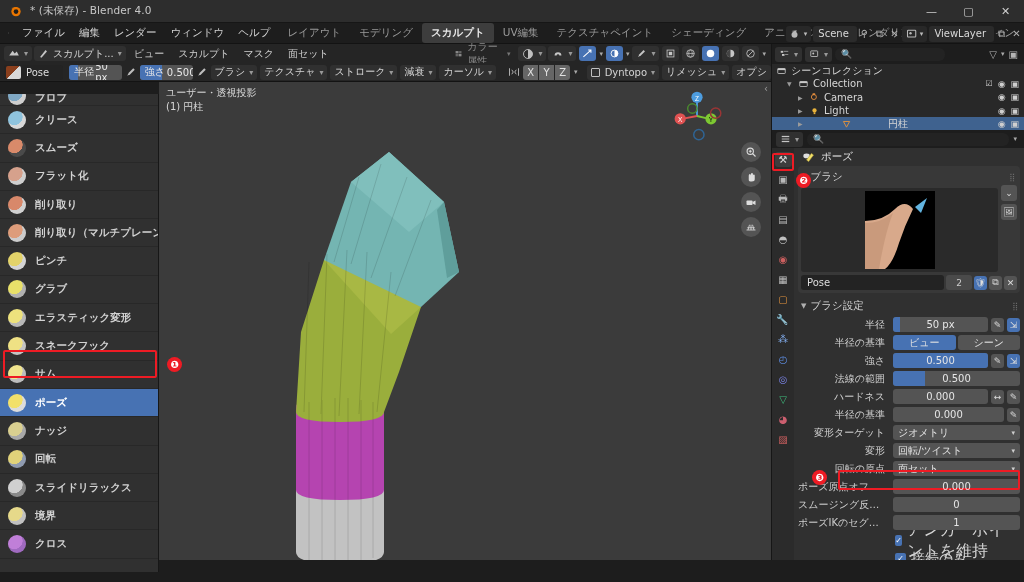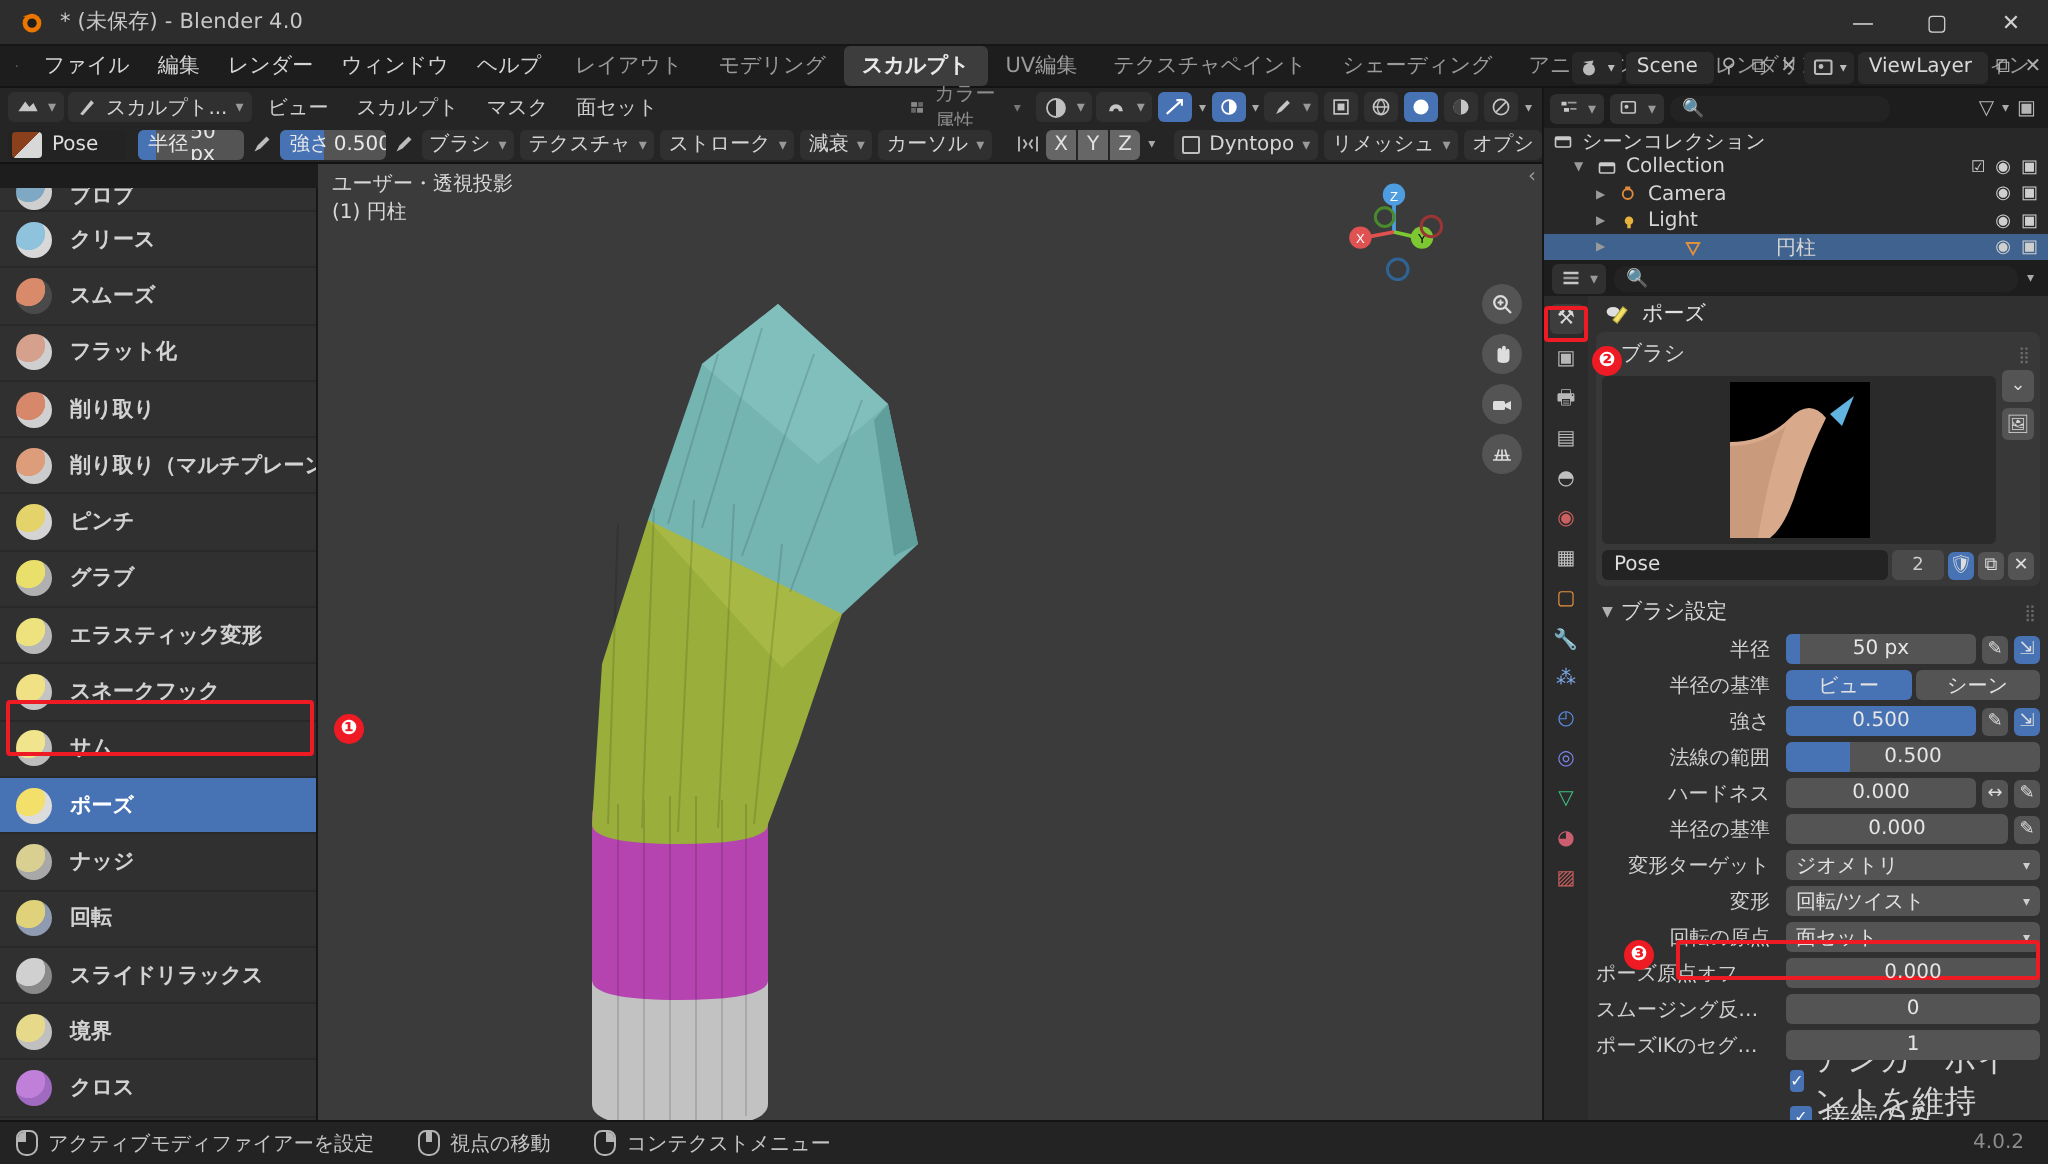--- a/index.html
+++ b/index.html
@@ -845,35 +845,20 @@
             </div>
             <div class="chk-row">
               <span class="chk">✓</span>
               <span style="font-size: 14px; color: rgb(212, 212, 212);">接続のみ</span>
             </div>
           </div>
       </div>
     </div>
   </div>
 
-  <div class="statusbar">
-    <div class="st-item">
-      <span class="mouse-icn left"></span>
-      <span>アクティブモディファイアーを設定</span>
-    </div>
-    <div class="st-item">
-      <span class="mouse-icn mid"></span>
-      <span>視点の移動</span>
-    </div>
-    <div class="st-item">
-      <span class="mouse-icn right"></span>
-      <span>コンテクストメニュー</span>
-    </div>
-    <div class="version">4.0.2</div>
-  </div>
 
   <div class="redbox" style="left:3px; top:350px; width:154px; height:28px;"></div>
   <div class="badge" style="left:167px; top:357px;">❶</div>
 
   <div class="redbox" style="left:772px; top:153px; width:22px; height:18px;"></div>
   <div class="badge" style="left:796px; top:173px;">❷</div>
 
   <div class="redbox" style="left:838px; top:470px; width:182px; height:20px;"></div>
   <div class="badge" style="left:812px; top:470px;">❸</div>
 </div>

